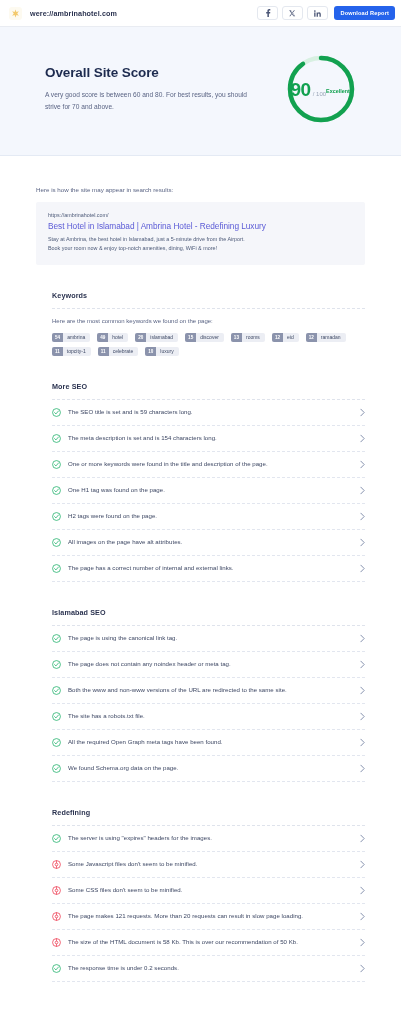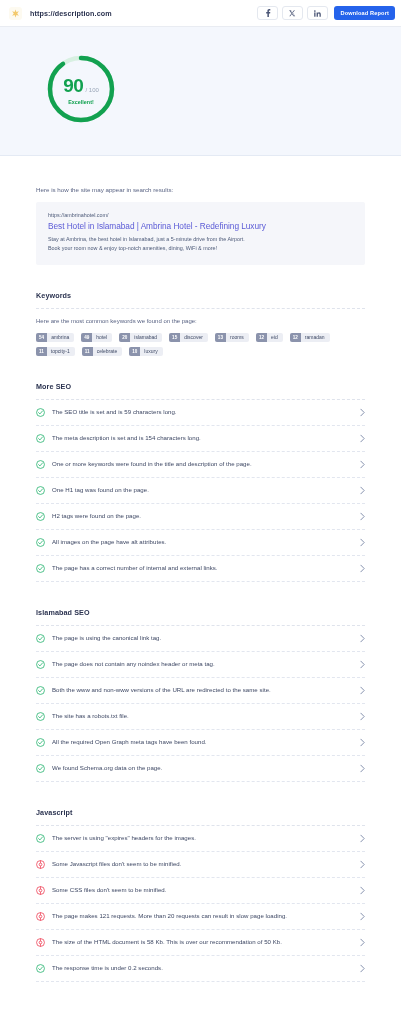--- a/index.html
+++ b/index.html
@@ -83,21 +83,21 @@
   }
   .hero-desc {
     font-size: 6.6px;
     line-height: 1.75;
     color: #5a6484;
   }
   .score-wrap { position: relative; width: 72px; height: 72px; flex: 0 0 auto; margin-right: 14px;}
   .score-wrap svg { display:block; transform: rotate(-90deg); }
   .score-inner {
     position: absolute; inset: 0;
-    display: flex; flex-direction: column;
+    display: flex; flex-direction: row;
     align-items: center; justify-content: center;
     padding-top: 2px;
   }
   .score-line { display: flex; align-items: baseline; }
   .score-num {
     font-size: 19px; font-weight: 700; color: #12a150; letter-spacing: -.4px;
   }
   .score-den { font-size: 6px; color: #9aa6b8; margin-left: 2px; }
   .score-label { font-size: 5.4px; color: #12a150; margin-top: 2px; font-weight: 600; }
 
@@ -123,21 +123,21 @@
     letter-spacing: -.05px;
   }
   .serp-desc {
     font-size: 5.4px;
     line-height: 1.65;
     color: #4d5a78;
     max-width: 210px;
   }
 
   
-  .section { padding-top: 26px; }
+  .section { padding-top: 26px; margin-left: 16px; }
   .section-title {
     font-size: 7.2px;
     font-weight: 700;
     color: #2b3350;
     letter-spacing: .1px;
     padding-bottom: 8px;
   }
   .section-rule { border-bottom: 1px dashed #dfe3ec; }
 
   .kw-intro { font-size: 6px; color: #5a6484; padding: 9px 0 9px 0; }
@@ -190,21 +190,21 @@
 </style>
 </head>
 <body>
 
 <div class="topbar">
   <span class="site-favicon">
     <svg width="9" height="9" viewBox="0 0 9 9" aria-hidden="true">
       <path d="M4.5 0.6 L5.4 3.1 L7.9 2.2 L6.2 4.5 L7.9 6.8 L5.4 5.9 L4.5 8.4 L3.6 5.9 L1.1 6.8 L2.8 4.5 L1.1 2.2 L3.6 3.1 Z" fill="#f3c96b"></path>
     </svg>
   </span>
-  <span class="site-url">https://description.com</span>
+  <span class="site-url">were://ambrinahotel.com</span>
 
   <span class="social-group">
     <span class="social-btn">
       <svg width="6" height="8" viewBox="0 0 6 8" aria-hidden="true">
         <path d="M3.9 8V4.4h1.2l.2-1.4H3.9V2.1c0-.4.1-.7.7-.7h.7V.1C5.1.1 4.7 0 4.2 0 3.1 0 2.4.7 2.4 1.9v1.1H1.2v1.4h1.2V8h1.5z" fill="#4a5575"></path>
       </svg>
     </span>
     <span class="social-btn">
       <svg width="7" height="7" viewBox="0 0 7 7" aria-hidden="true">
         <path d="M0.2 0.2h1.8L3.4 2.2 5 0.2h.9L3.8 2.8 6.2 6.2H4.4L2.9 4.1 1.2 6.2H.3L2.5 3.5.2.2zm1.3.5L4.9 5.7h.6L2.1.7h-.6z" fill="#4a5575"></path>
@@ -216,20 +216,24 @@
         <circle cx="0.85" cy="1" r="0.85" fill="#4a5575"></circle>
         <path d="M2.6 2.4h1.25v.6c.2-.37.6-.7 1.3-.7 1.1 0 1.65.7 1.65 2v2.4H5.5V4.5c0-.65-.23-1-.8-1-.5 0-.8.33-.8 1v2.2H2.6V2.4z" fill="#4a5575"></path>
       </svg>
     </span>
   </span>
 
   <button class="download-btn">Download Report</button>
 </div>
 
 <div class="hero">
+  <div class="hero-left">
+    <div class="hero-title">Overall Site Score</div>
+    <div class="hero-desc">A very good score is between 60 and 80. For best results, you should strive for 70 and above.</div>
+  </div>
   <div class="score-wrap">
     <svg width="72" height="72" viewBox="0 0 72 72" aria-hidden="true">
       <circle cx="36" cy="36" r="31" fill="none" stroke="#d8f0e2" stroke-width="4.5"></circle>
       <circle id="gauge-arc" cx="36" cy="36" r="31" fill="none" stroke="#12a150" stroke-width="4.5" stroke-linecap="round" stroke-dasharray="175.3 21.5" stroke-dashoffset="0"></circle>
     </svg>
     <div class="score-inner">
       <div class="score-line">
         <span class="score-num">90</span>
         <span class="score-den">/ 100</span>
       </div>
@@ -486,21 +490,21 @@
             <span class="row-text">We found Schema.org data on the page.</span>
             <span style="display: flex;">
               <svg class="row-chev" width="5" height="9" viewBox="0 0 6 10" aria-hidden="true">
                 <path d="M1 1 L5 5 L1 9" fill="none" stroke="#7b88a6" stroke-width="1.1" stroke-linecap="round" stroke-linejoin="round"></path>
               </svg>
             </span>
           </div>
         </div>
       </div>
       <div class="section">
-        <div class="section-title">Javascript</div>
+        <div class="section-title">Redefining</div>
         <div class="section-rule"></div>
         <div class="rows">
           <div class="row">
             <span style="display: flex;">
               <svg class="row-icon" width="9" height="9" viewBox="0 0 16 16" aria-hidden="true">
                 <circle cx="8" cy="8" r="7" fill="none" stroke="#23b26d" stroke-width="1.4"></circle>
                 <path d="M4.6 8.2 L7 10.5 L11.6 5.2" fill="none" stroke="#23b26d" stroke-width="1.4" stroke-linecap="round" stroke-linejoin="round"></path>
               </svg>
             </span>
             <span class="row-text">The server is using "expires" headers for the images.</span>

